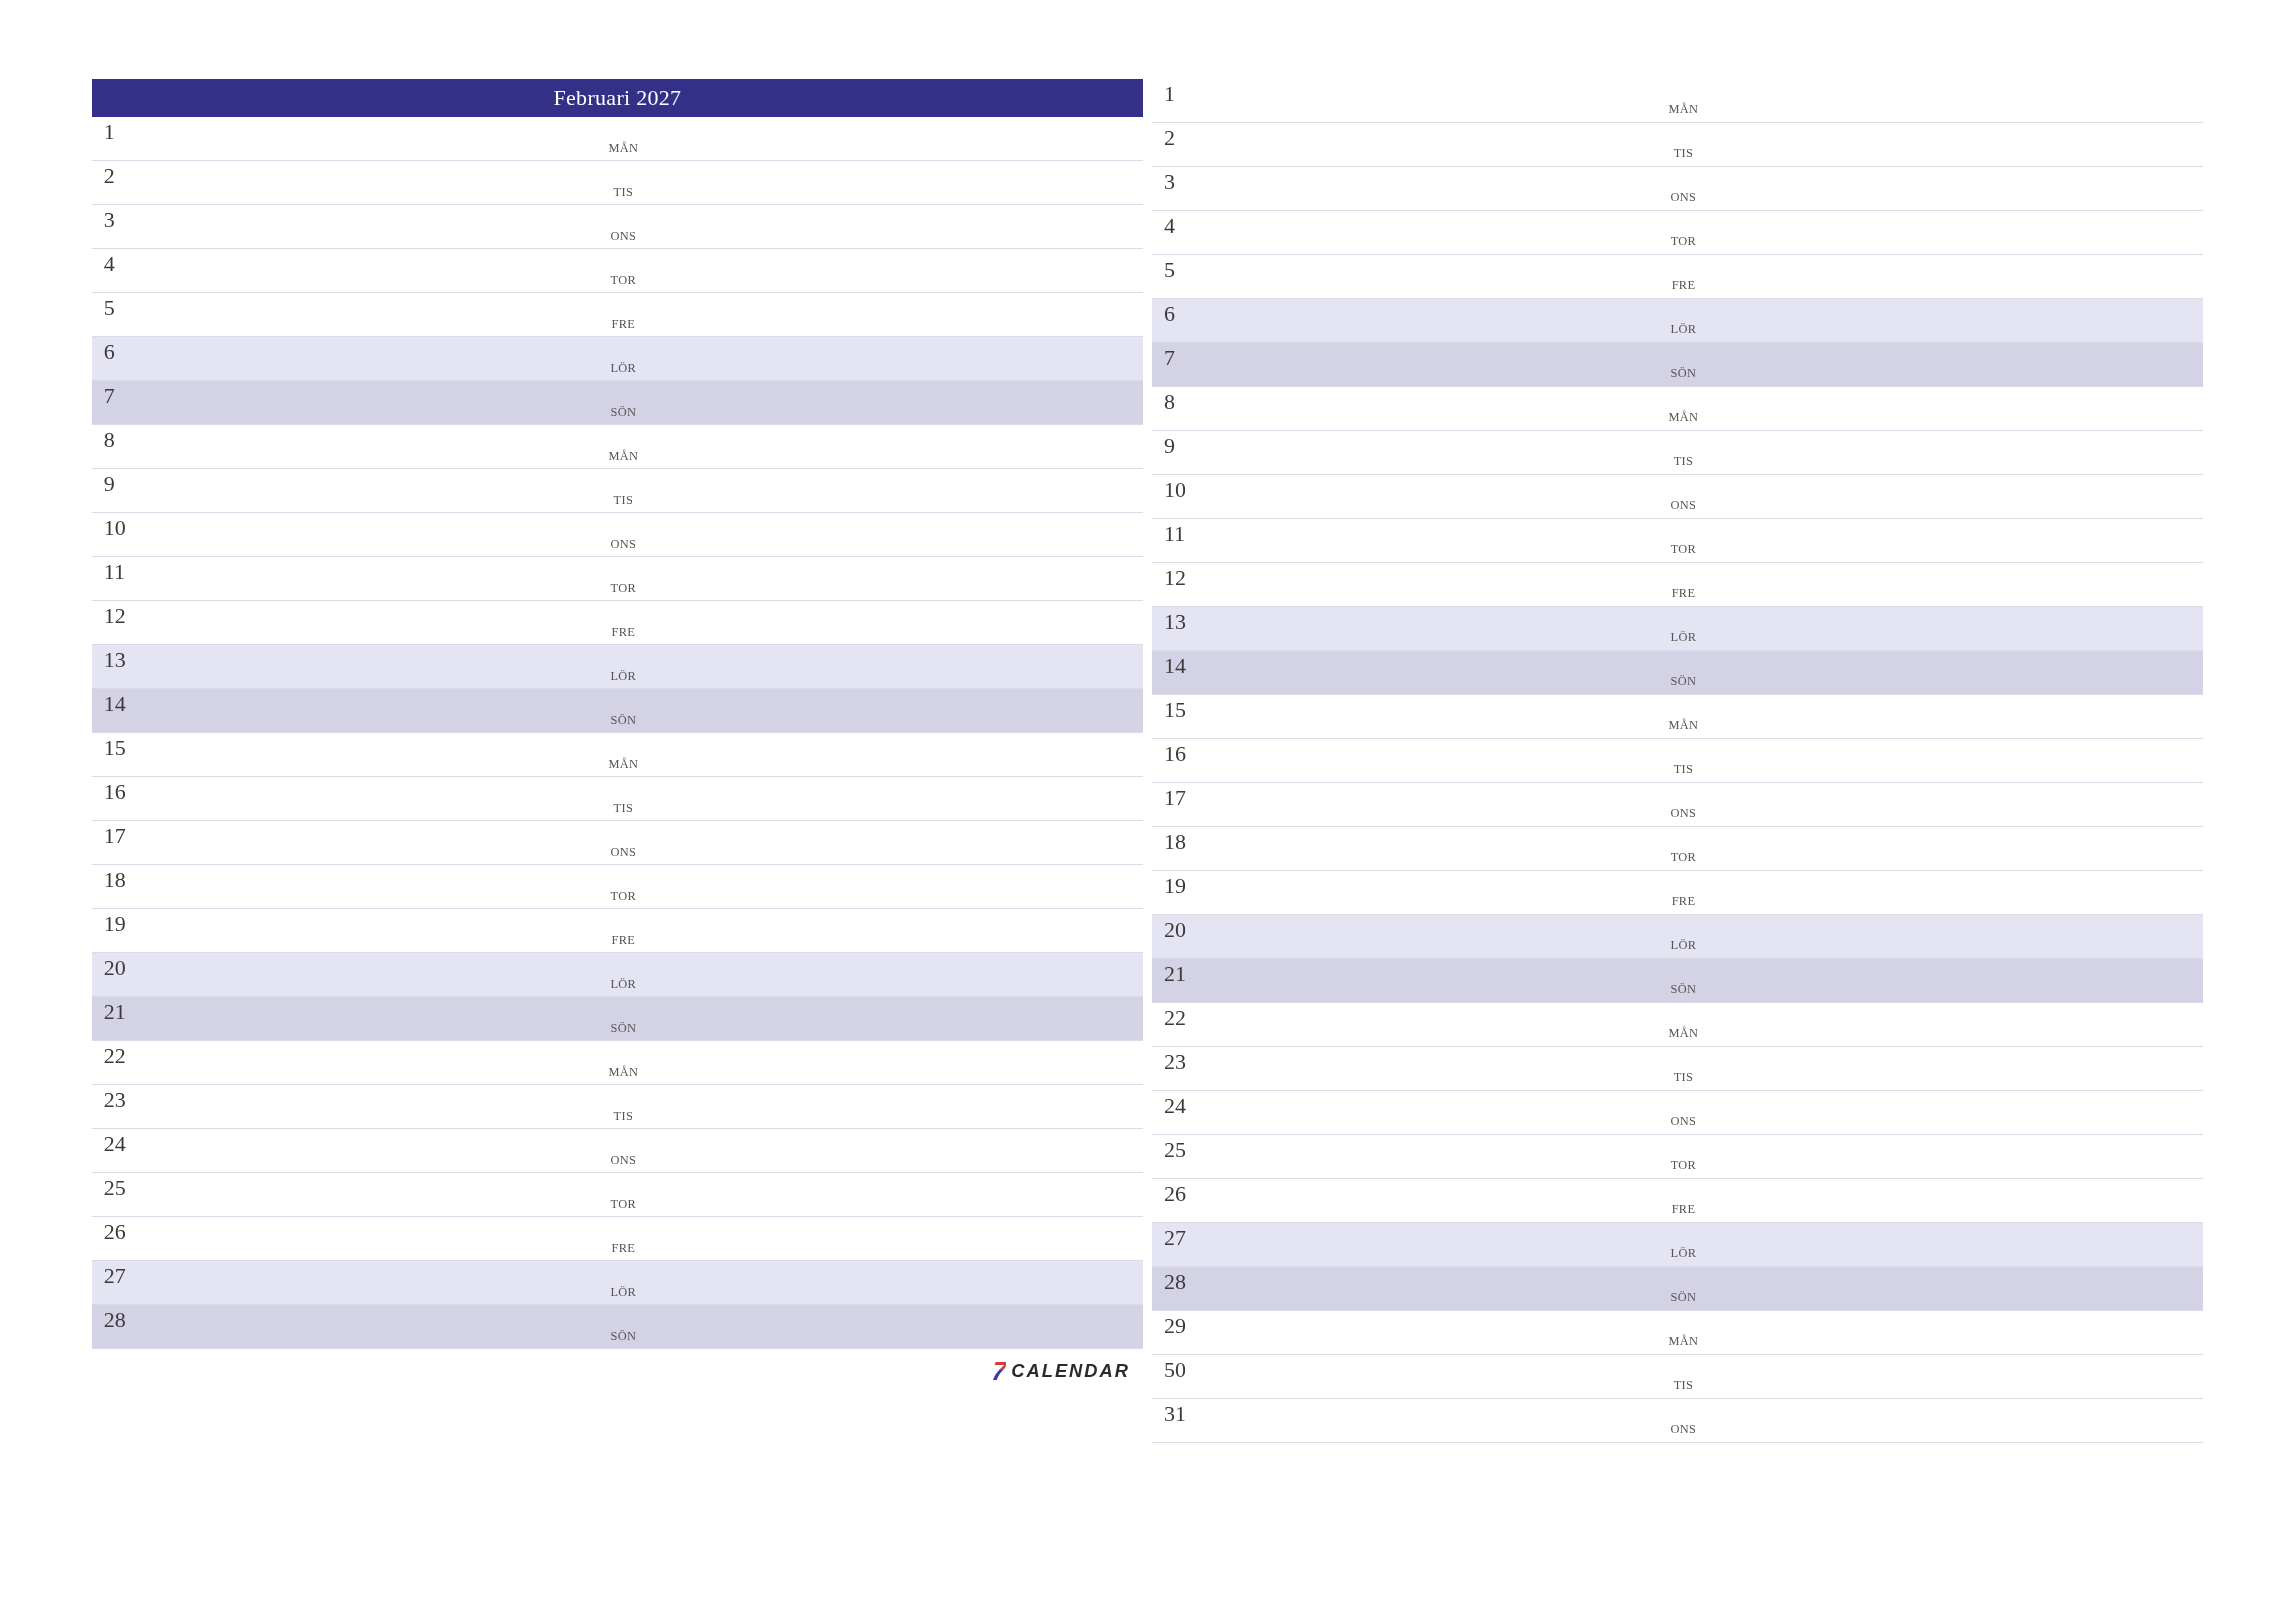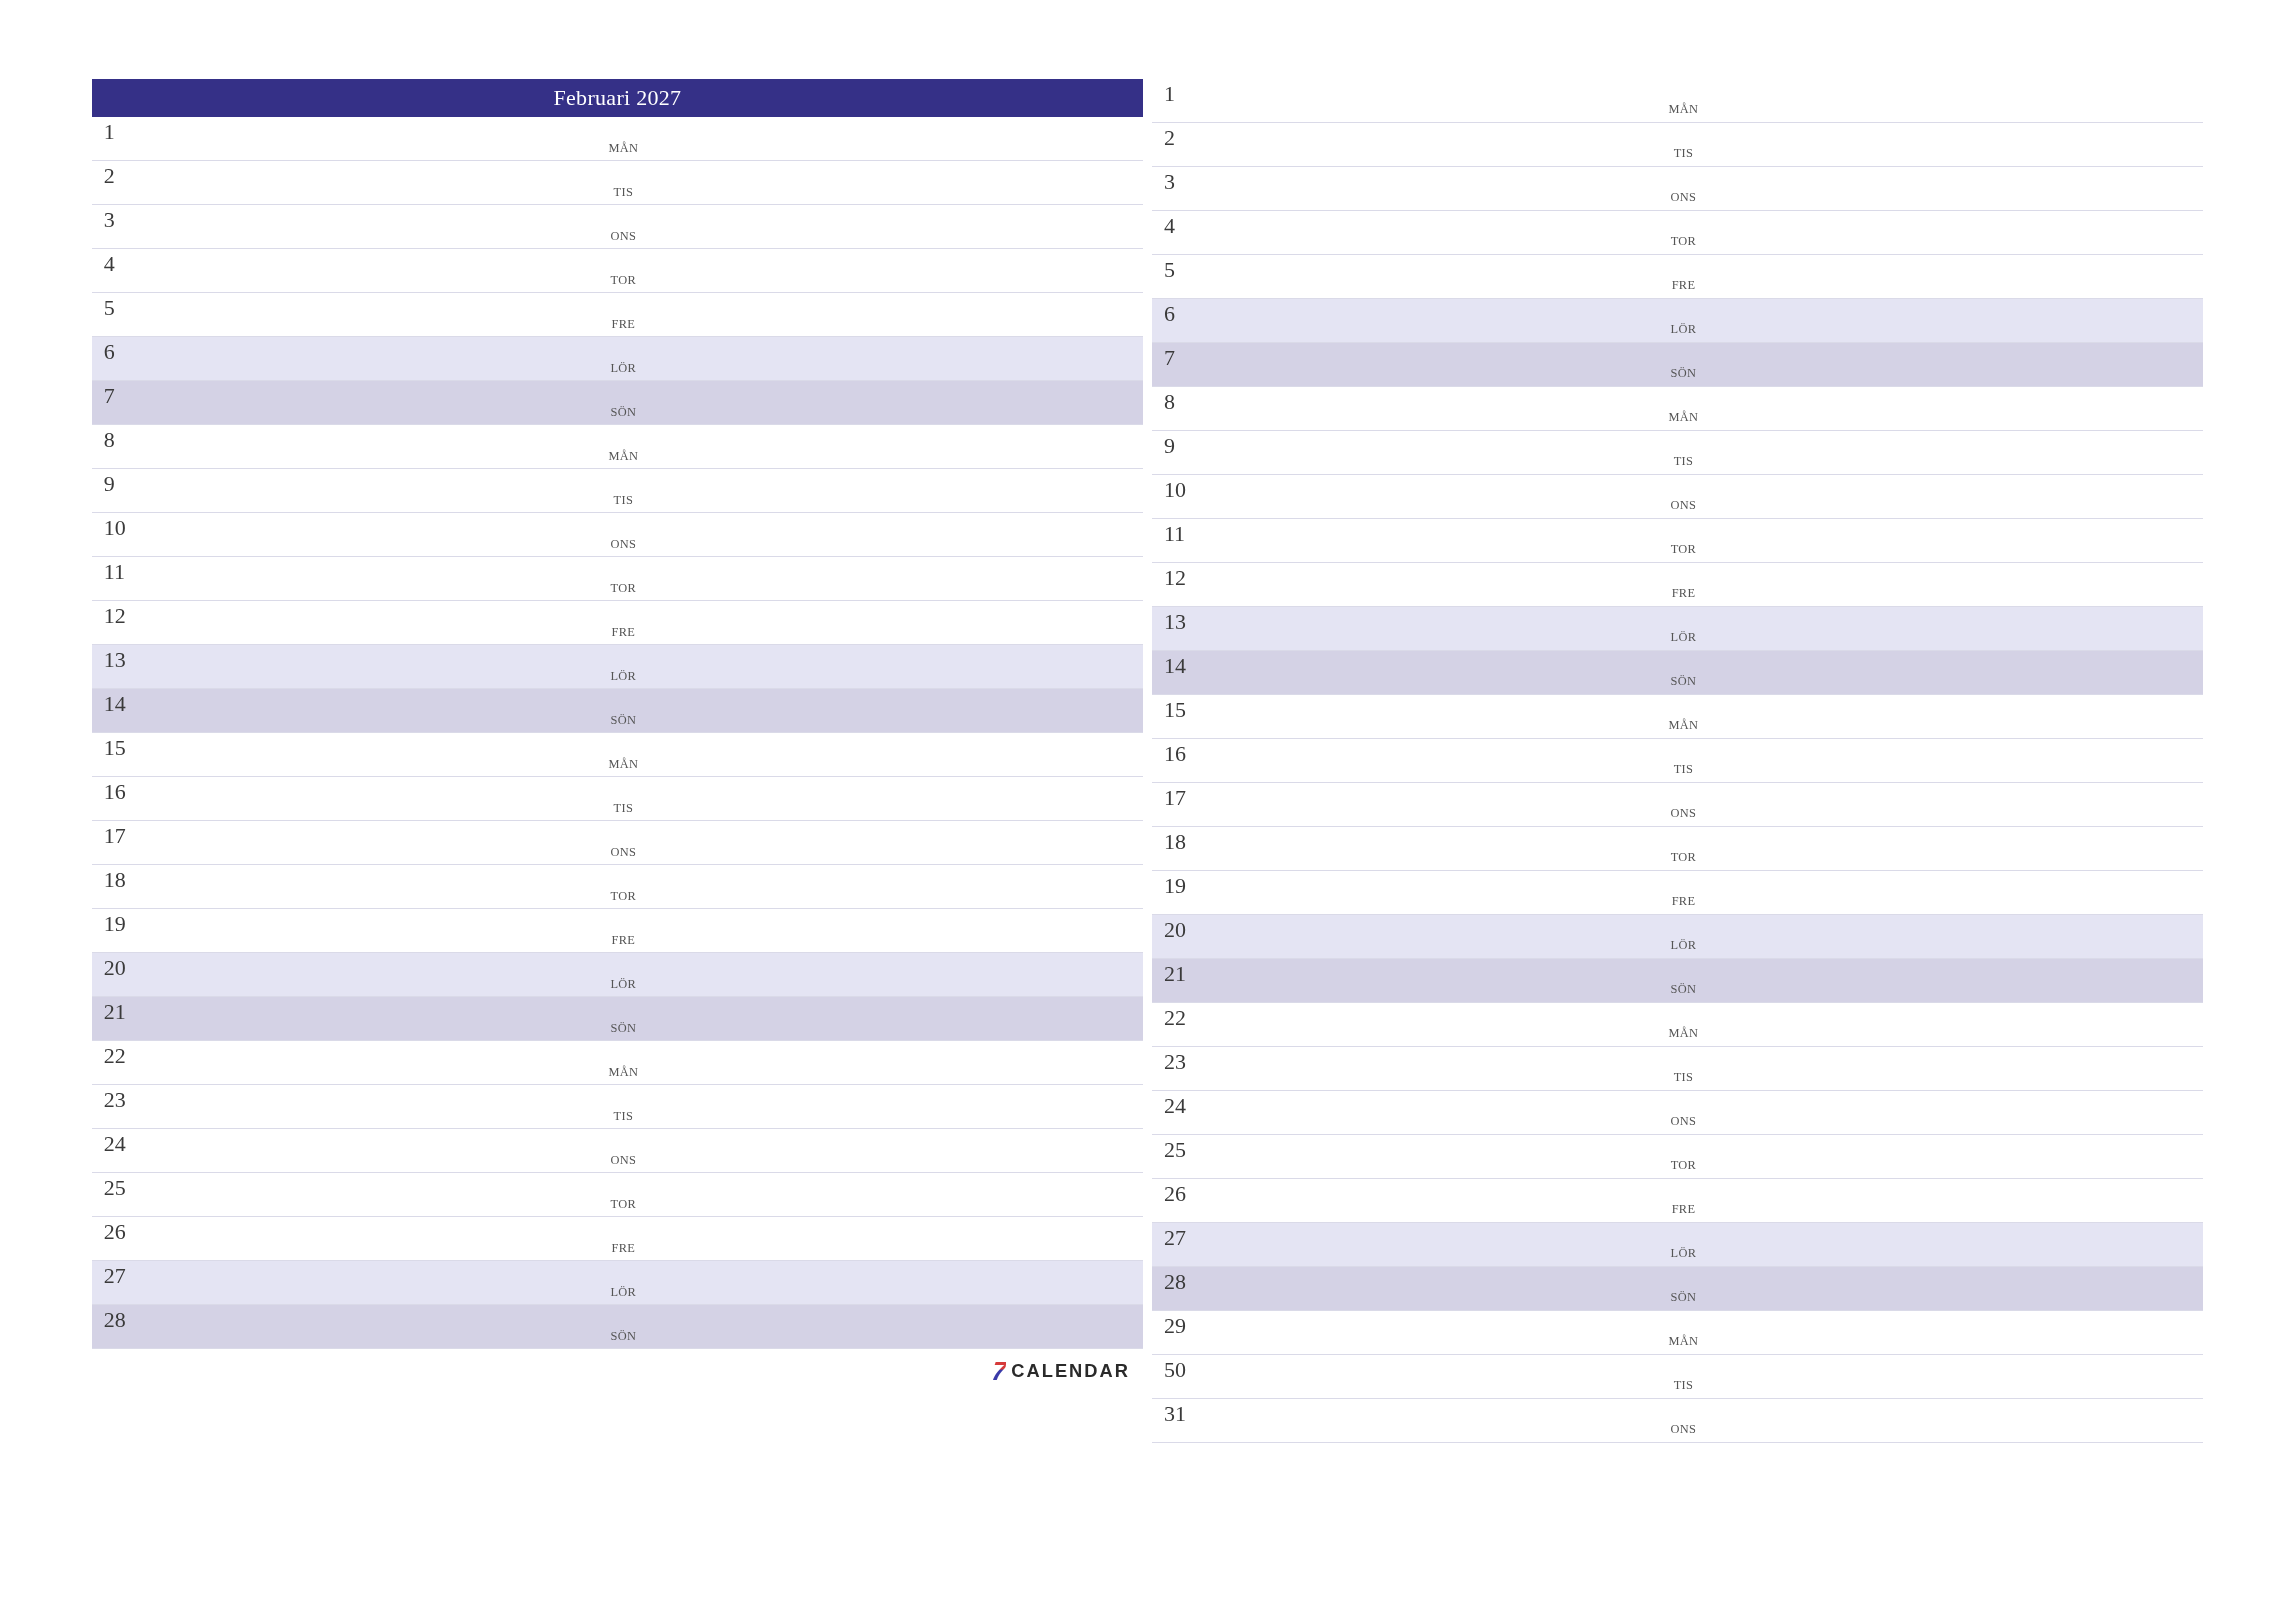--- a/index.html
+++ b/index.html
@@ -65,20 +65,21 @@
     color: transparent;
     transform: skewX(-8deg);
     letter-spacing: -1.3px;
   }
   .logo-word {
     font-family: Arial, Helvetica, sans-serif;
     font-weight: 900;
     font-size: 18.3px;
     color: #2a2a2a;
     letter-spacing: 2px;
+    font-style: italic;
   }
 </style>
 </head>
 <body>
 
 <div class="page">
   <div class="month-col" id="col0">
       <div class="month-header">Februari 2027</div>
       <div class="day-row">
         <span class="day-num">1</span>

